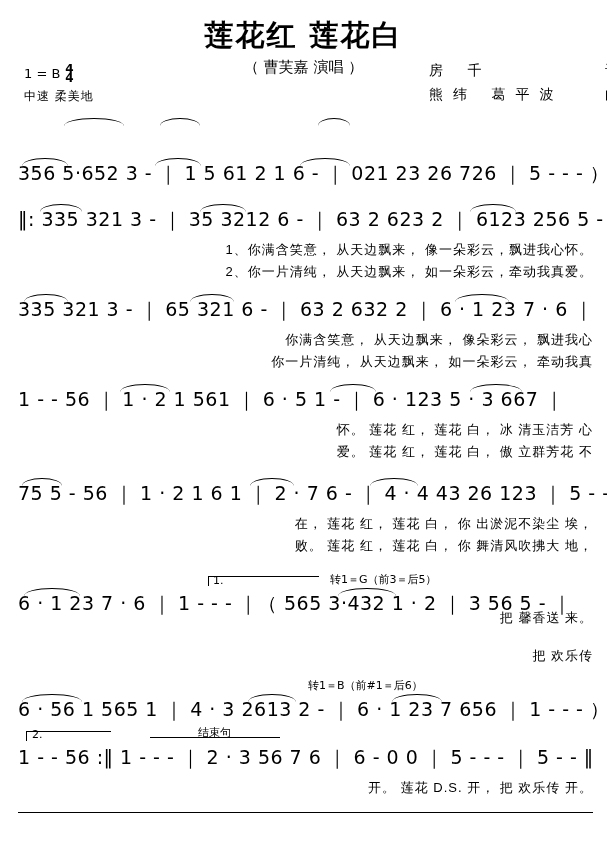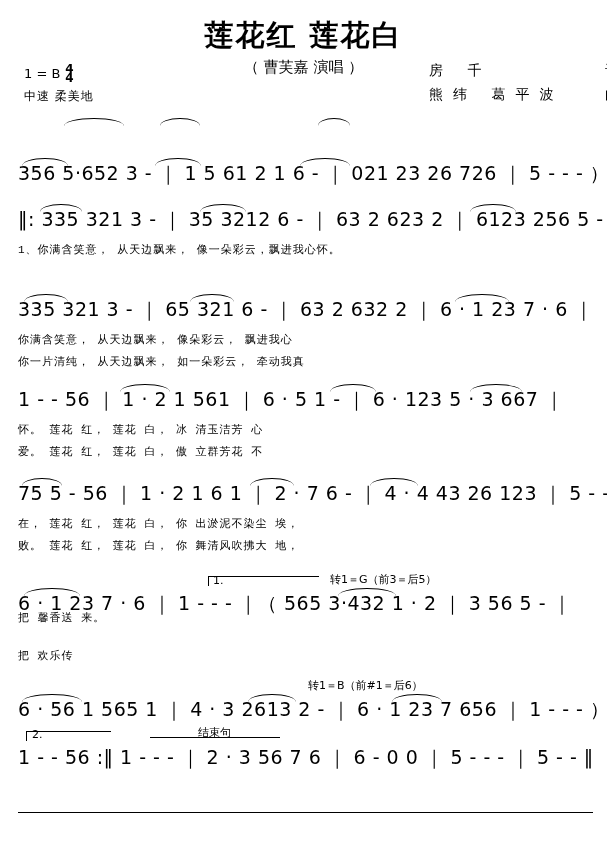--- a/index.html
+++ b/index.html
@@ -93,24 +93,25 @@
     font-family: "DejaVu Sans", sans-serif;
     color: #000;
     white-space: nowrap;
   }
   .notes {
     font-size: 19px;
     letter-spacing: 0.5px;
     line-height: 22px;
   }
   .lyric {
-    font-family: Liberation Mono, monospace;
-    font-size: 11px;
+    font-family: Liberation Sans, sans-serif;
+    font-size: 13px;
     line-height: 20px;
     letter-spacing: 1px;
+    text-align: right;
   }
   .annot {
     font-family: "DejaVu Sans", sans-serif;
     font-size: 11px;
   }
   .boxline {
     position: absolute;
     border-top: 1.5px solid #000;
   }
   .repeat-box {
@@ -173,20 +174,21 @@
   <div class="slur" style="left:160px; top:118px; width:40px;"></div>
   <div class="slur" style="left:318px; top:118px; width:32px;"></div>
 
   <div class="staff notes" style="top:162px;">356 5·652 3 - ｜ 1 5 61 2 1 6 - ｜ 021 23 26 726 ｜ 5 - - - ）</div>
   <div class="slur" style="left:22px; top:158px; width:46px;"></div>
   <div class="slur" style="left:155px; top:158px; width:46px;"></div>
   <div class="slur" style="left:300px; top:158px; width:50px;"></div>
 
   <div class="staff notes" style="top:208px;">‖: 335  321 3 -  ｜ 35 3212 6 - ｜ 63 2 623 2 ｜ 6123 256 5 - ｜</div>
   <div class="staff lyric" style="top:240px;">1、你满含笑意，  从天边飘来，  像一朵彩云，飘进我心怀。</div>
+  <div class="staff lyric" style="top:262px;">2、你一片清纯，  从天边飘来，  如一朵彩云，牵动我真爱。</div>
   <div class="slur" style="left:40px; top:204px; width:42px;"></div>
   <div class="slur" style="left:200px; top:204px; width:46px;"></div>
   <div class="slur" style="left:470px; top:204px; width:46px;"></div>
 
   <div class="staff notes" style="top:298px;">335 321 3 -  ｜ 65 321 6 - ｜ 63 2 632 2 ｜ 6 · 1 23 7 · 6 ｜</div>
   <div class="staff lyric" style="top:330px;">你满含笑意， 从天边飘来， 像朵彩云， 飘进我心</div>
   <div class="staff lyric" style="top:352px;">你一片清纯， 从天边飘来， 如一朵彩云， 牵动我真</div>
   <div class="slur" style="left:24px; top:294px; width:44px;"></div>
   <div class="slur" style="left:190px; top:294px; width:44px;"></div>
   <div class="slur" style="left:455px; top:294px; width:54px;"></div>
@@ -218,17 +220,18 @@
   <div class="staff notes" style="top:698px;">6 · 56 1 565 1 ｜ 4 · 3 2613 2 - ｜ 6 · 1 23 7 656 ｜ 1 - - - ） :‖</div>
   <div class="slur" style="left:22px; top:694px; width:60px;"></div>
   <div class="slur" style="left:248px; top:694px; width:48px;"></div>
   <div class="slur" style="left:392px; top:694px; width:50px;"></div>
 
   <div class="annot" style="position:absolute; left:32px; top:728px;">2.</div>
   <div class="annot" style="position:absolute; left:198px; top:725px;">结束句</div>
   <div class="repeat-box" style="left:26px; top:731px; width:84px;"></div>
   <div class="boxline" style="left:150px; top:737px; width:130px;"></div>
   <div class="staff notes" style="top:746px;">1 - - 56 :‖ 1 - - - ｜ 2 · 3 56 7 6 ｜ 6 - 0 0 ｜ 5 - - - ｜ 5 - - ‖</div>
+  <div class="staff lyric" style="top:778px;">开。 莲花 D.S. 开，   把  欢乐传            开。</div>
 
   <div class="bottomline" style="top:812px;"></div>
   <div class="pagenum">1</div>
 
 </div>
 
 </body></html>

